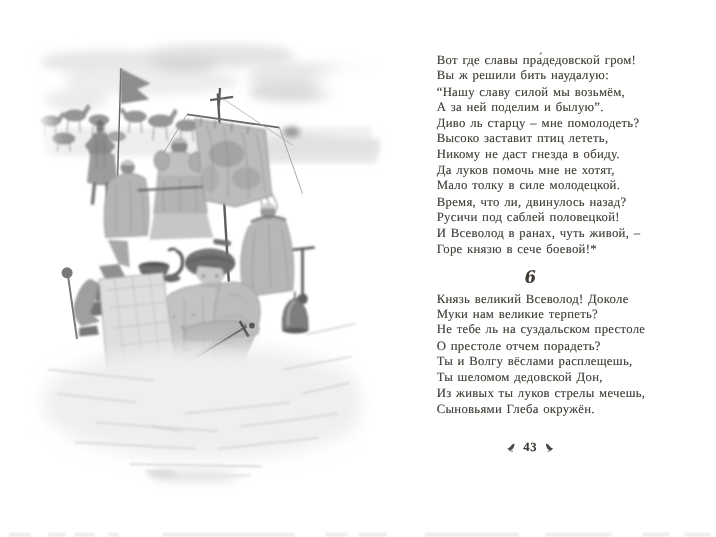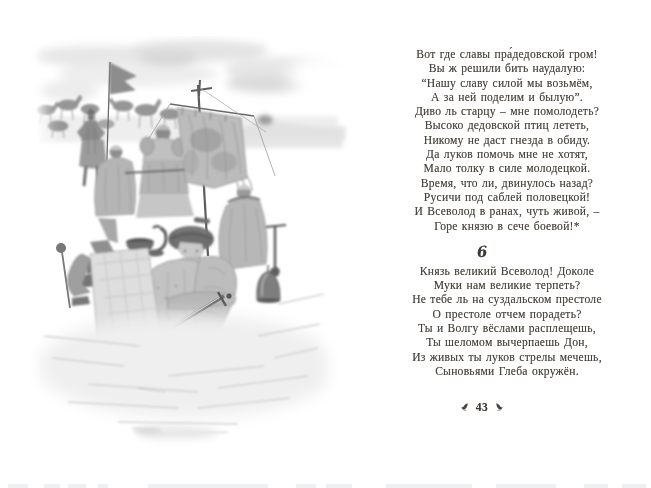--- a/index.html
+++ b/index.html
@@ -3,21 +3,21 @@
 <meta charset="utf-8">
 <style>
   html,body{margin:0;padding:0;background:#ffffff;}
   .book{
     position:relative;width:651px;height:488px;background:#ffffff;overflow:hidden;
     font-family:"Liberation Serif","DejaVu Serif",serif;color:#45403a;
   }
   
   .illustration{position:absolute;left:28px;top:36px;width:324px;height:426px;}
   
-  .right-page{position:absolute;left:397px;top:48px;width:220px;text-align:center;}
+  .right-page{position:absolute;left:397px;top:48px;width:220px;}
   .stanza{font-size:11.6px;line-height:14.3px;letter-spacing:0.25px;word-spacing:1px;
           color:#45403a;text-shadow:0 0 .5px rgba(69,64,58,.45);white-space:nowrap;}
   .poem-line{height:14.3px;}
   .canto{width:170px;height:26px;margin-top:5px;display:flex;align-items:center;justify-content:center;}
   .canto-num{font-family:"DejaVu Serif","Liberation Serif",serif;font-style:italic;font-weight:bold;
              font-size:15px;color:#3e3933;transform:rotate(-4deg);text-shadow:0 0 .5px rgba(62,57,51,.5);}
   .folio{width:170px;margin-top:22px;display:flex;align-items:center;justify-content:center;gap:7px;}
   .folio-num{font-size:11.5px;font-weight:bold;letter-spacing:.5px;color:#3e3933;
              text-shadow:0 0 .5px rgba(62,57,51,.5);}
   .fleuron{width:9px;height:10px;display:block;}
@@ -286,41 +286,41 @@
   </svg>
 
   <div class="right-page">
 
     <div class="stanza">
       <div class="poem-line">Вот где славы пра́дедовской гром!</div>
       <div class="poem-line">Вы ж решили бить наудалую:</div>
       <div class="poem-line">“Нашу славу силой мы возьмём,</div>
       <div class="poem-line">А за ней поделим и былую”.</div>
       <div class="poem-line">Диво ль старцу – мне помолодеть?</div>
-      <div class="poem-line">Высоко дедовской птиц лететь,</div>
+      <div class="poem-line">Высоко заставит птиц лететь,</div>
       <div class="poem-line">Никому не даст гнезда в обиду.</div>
       <div class="poem-line">Да луков помочь мне не хотят,</div>
       <div class="poem-line">Мало толку в силе молодецкой.</div>
       <div class="poem-line">Время, что ли, двинулось назад?</div>
       <div class="poem-line">Русичи под саблей половецкой!</div>
       <div class="poem-line">И Всеволод в ранах, чуть живой, –</div>
       <div class="poem-line">Горе князю в сече боевой!*</div>
     </div>
 
     <div class="canto">
       <span class="canto-num">6</span>
     </div>
 
     <div class="stanza">
       <div class="poem-line">Князь великий Всеволод! Доколе</div>
       <div class="poem-line">Муки нам великие терпеть?</div>
       <div class="poem-line">Не тебе ль на суздальском престоле</div>
       <div class="poem-line">О престоле отчем порадеть?</div>
       <div class="poem-line">Ты и Волгу вёслами расплещешь,</div>
-      <div class="poem-line">Ты шеломом вычерпаешь Дон,</div>
+      <div class="poem-line">Ты шеломом дедовской Дон,</div>
       <div class="poem-line">Из живых ты луков стрелы мечешь,</div>
       <div class="poem-line">Сыновьями Глеба окружён.</div>
     </div>
 
     <div class="folio">
       <svg class="fleuron" viewBox="0 0 10 10">
         <path d="M8.6,0.8 C4.2,1.6 5.4,5.4 1.4,5.6 C3.6,9.2 8.2,7.6 8.6,0.8 Z" fill="#4a453f"></path>
         <path d="M2.2,6.4 Q4,9 7,8.6" stroke="#4a453f" stroke-width="0.8" fill="none"></path>
       </svg>
       <span class="folio-num">43</span>

